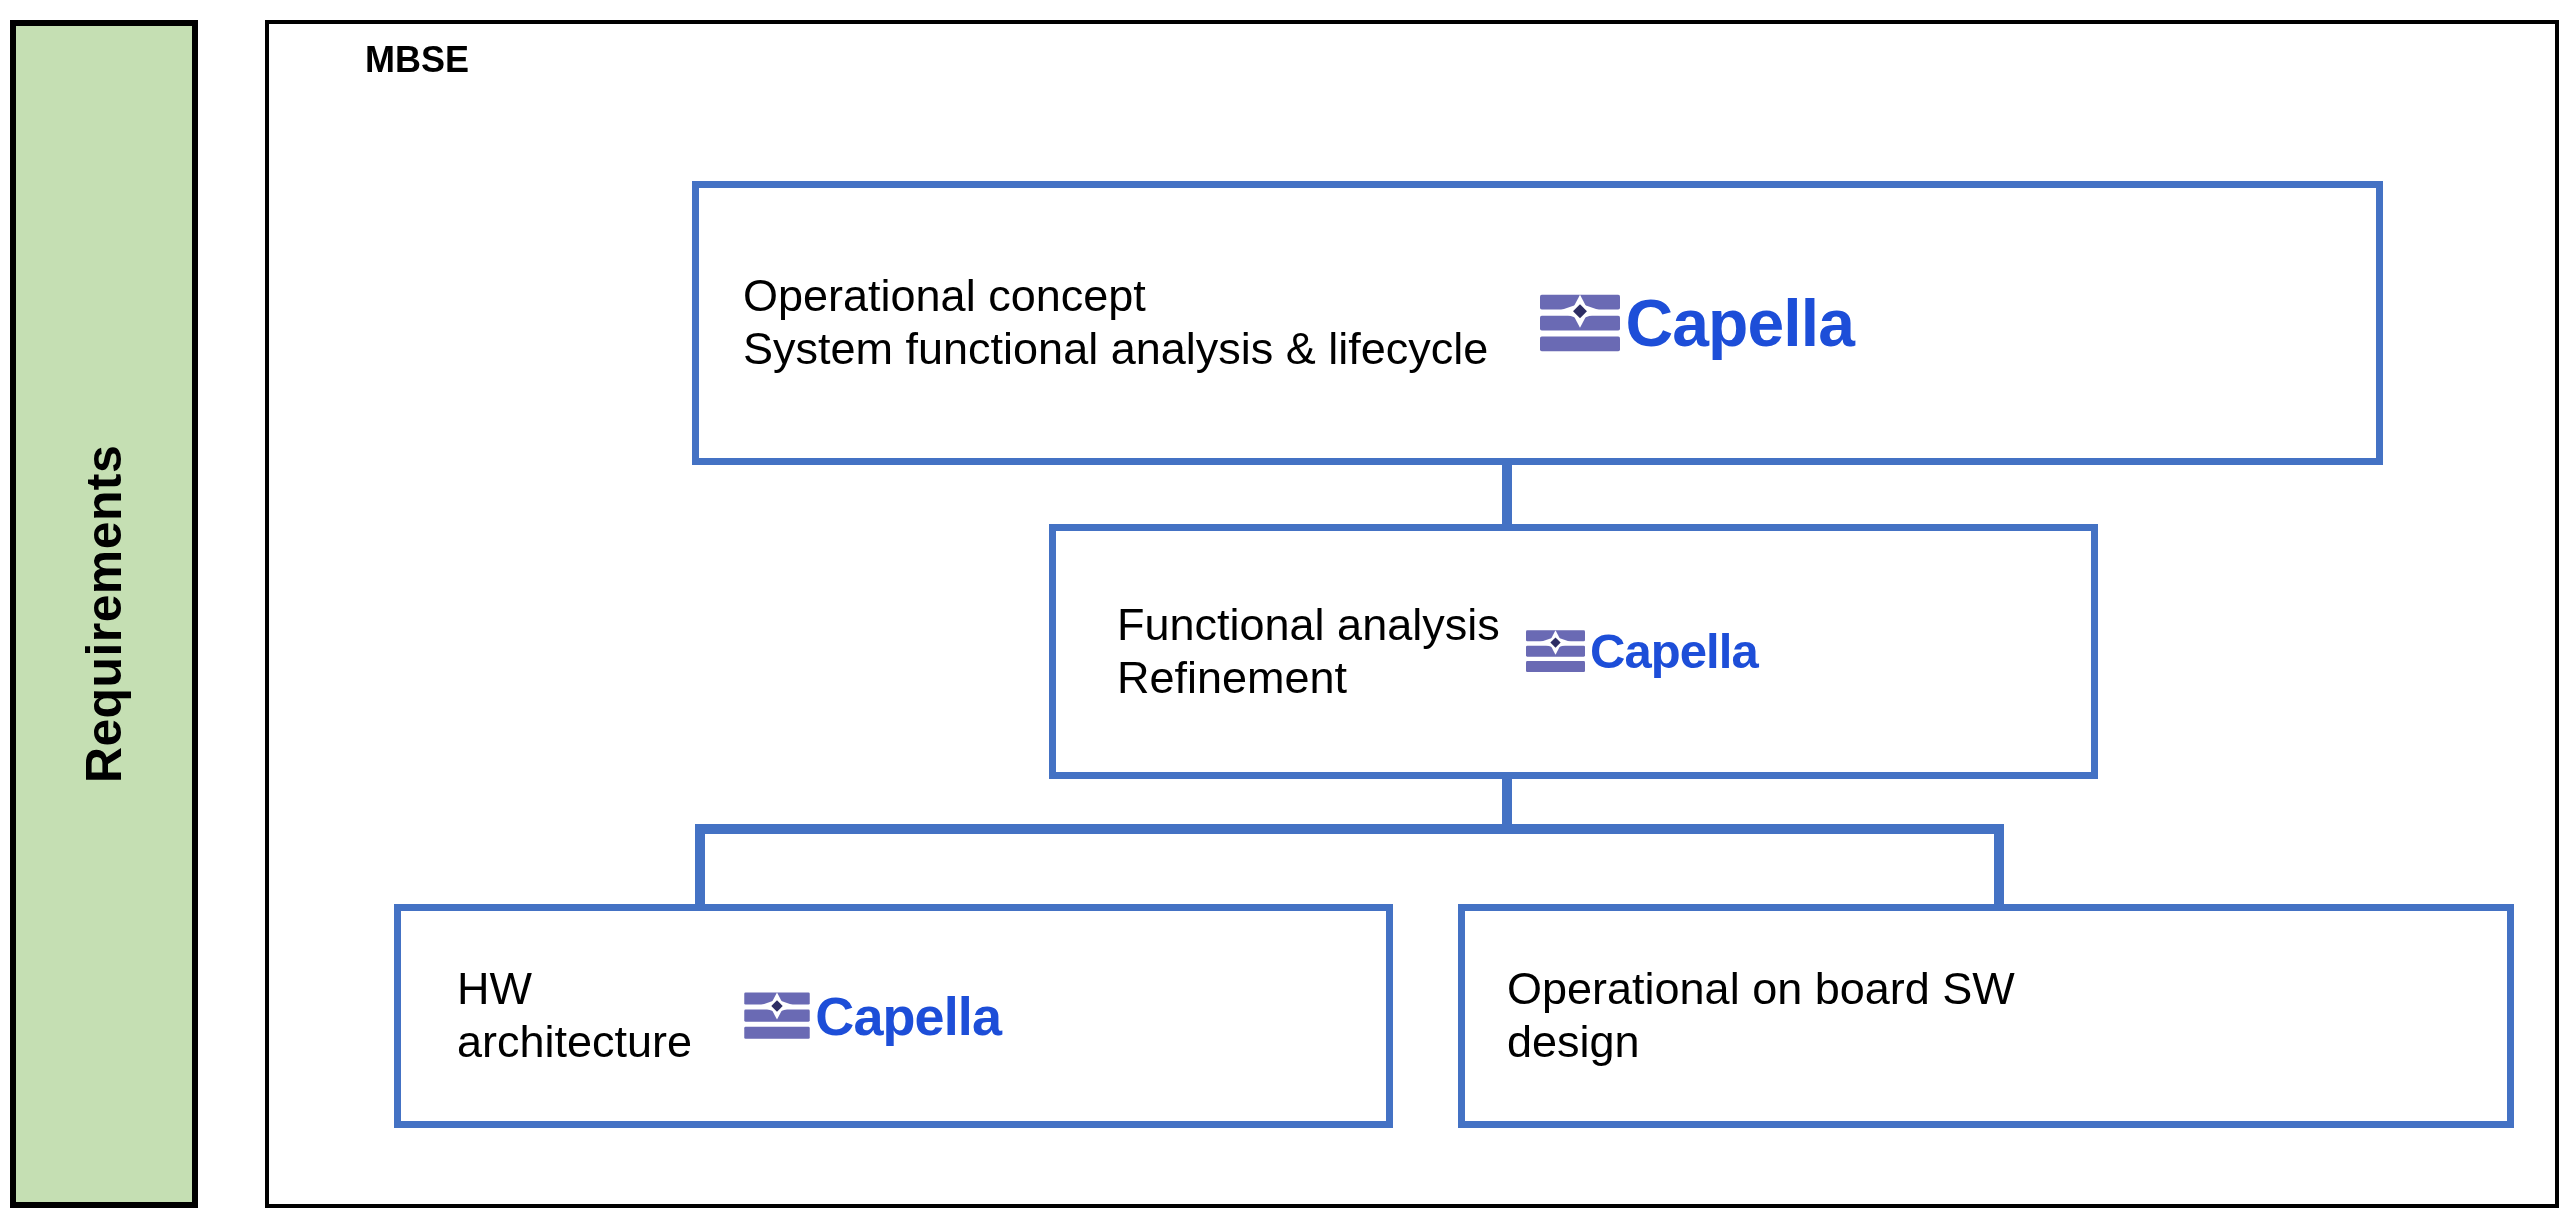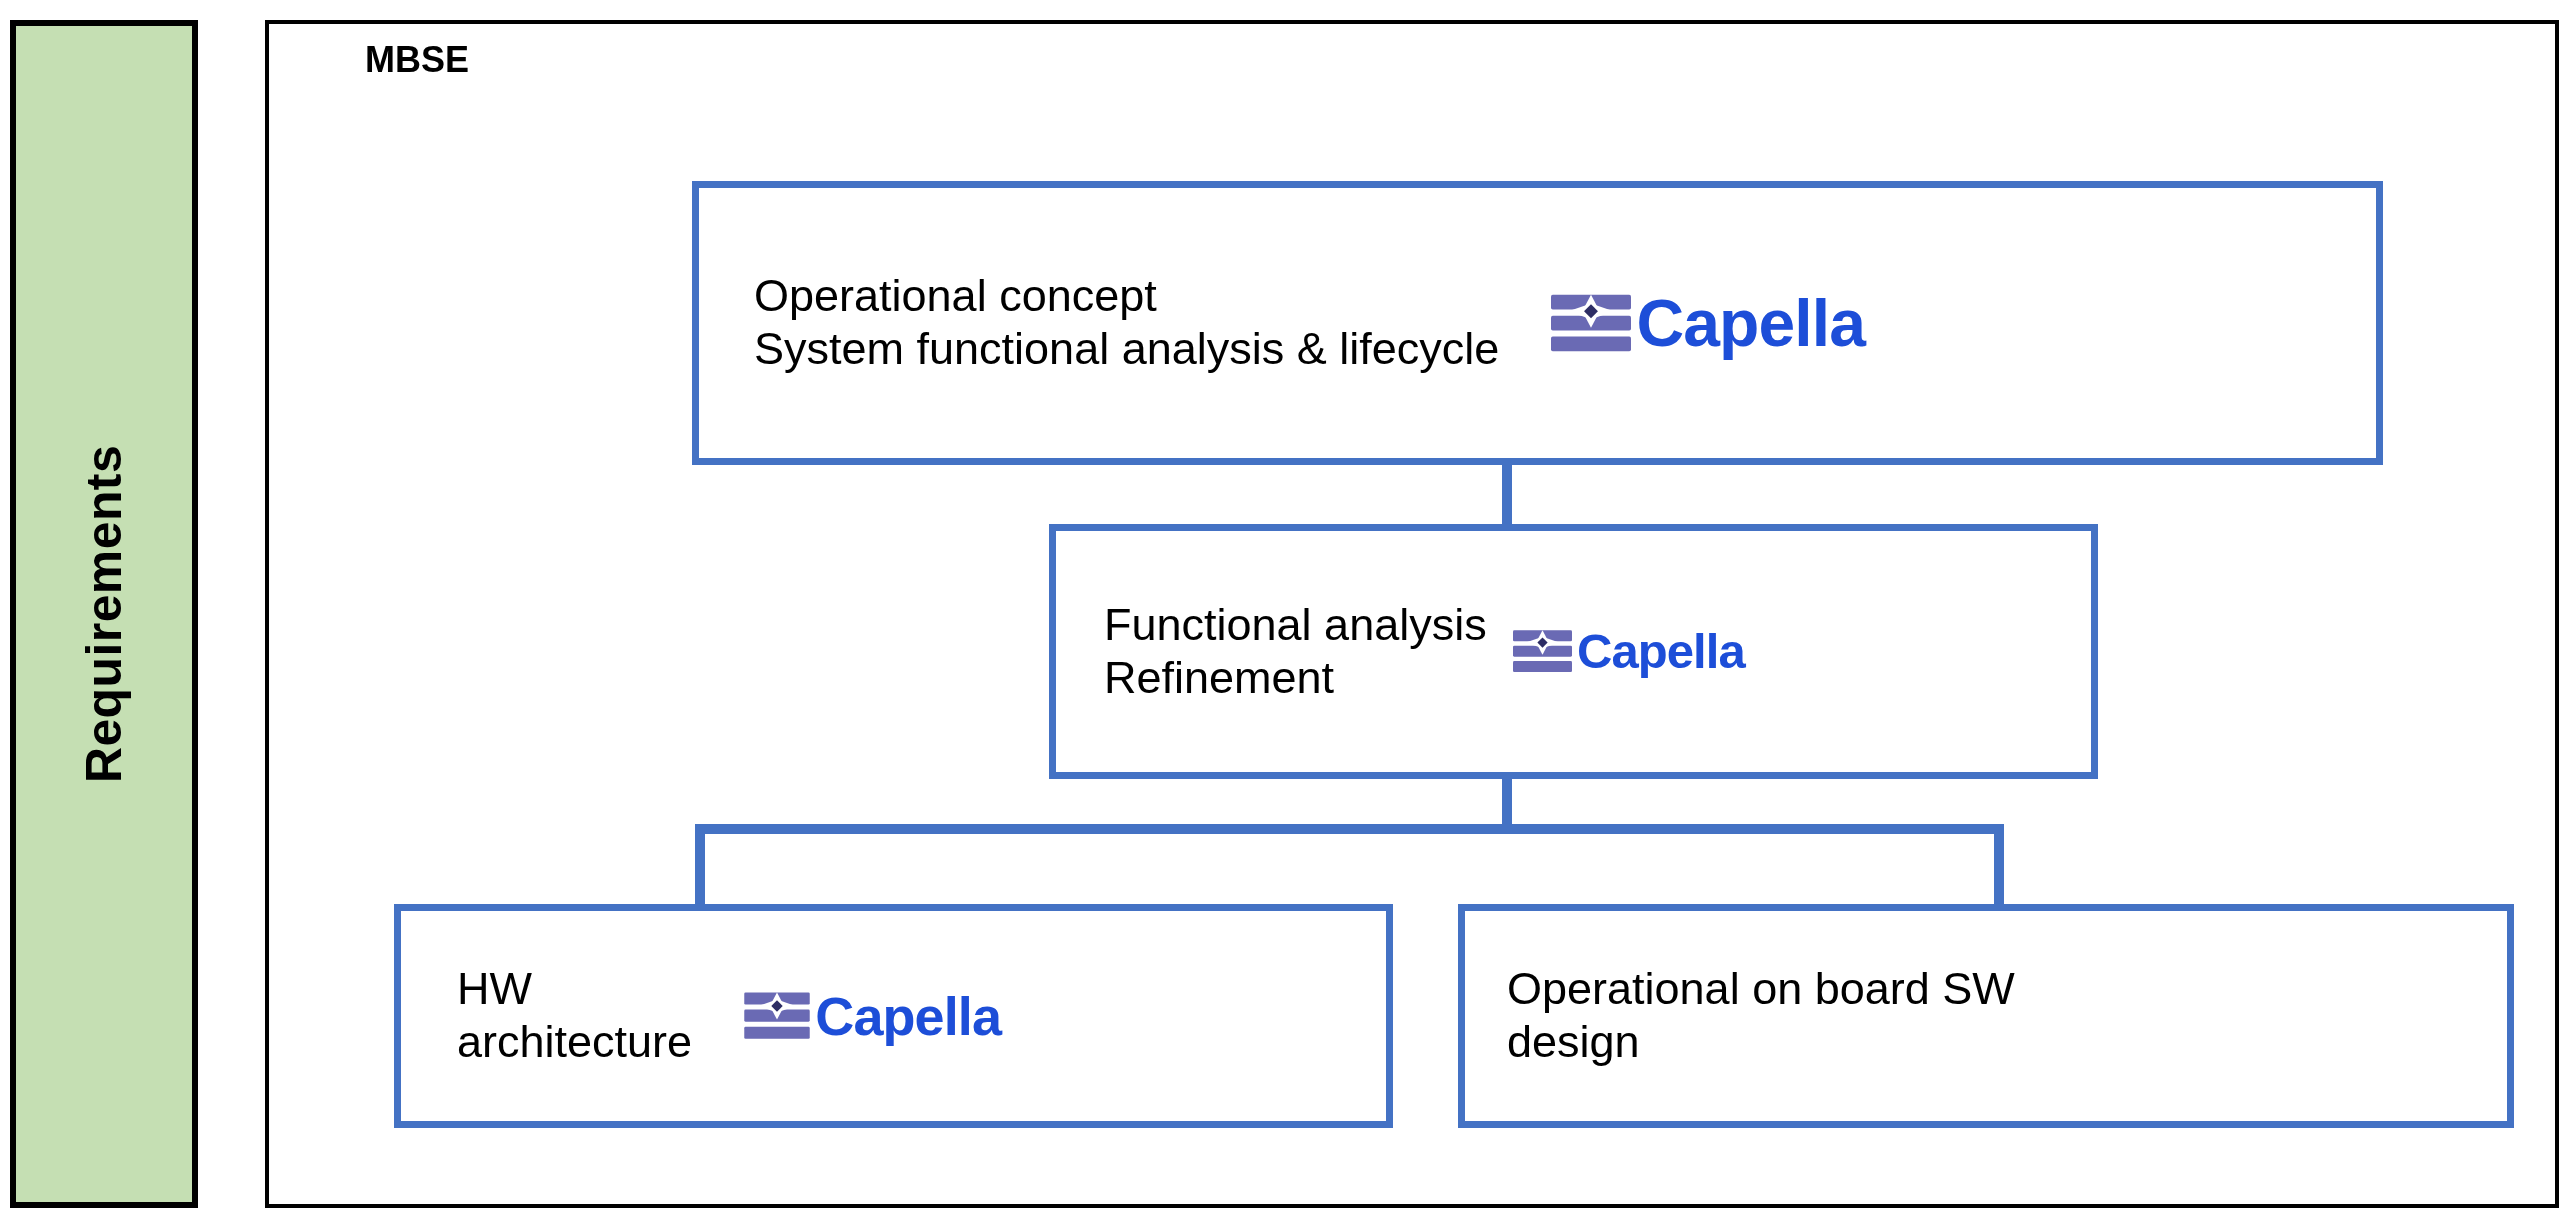--- a/index.html
+++ b/index.html
@@ -82,26 +82,26 @@
   .pbox-text {
     font-size: 45px;
     line-height: 1.17;
     color: #000000;
     white-space: pre-line;
   }
 
   #box-operational-concept {
     left: 692px;  top: 181px;  width: 1691px; height: 284px;
   }
-  #box-operational-concept .pbox-text { padding-left: 55px; }
+  #box-operational-concept .pbox-text { padding-left: 44px; }
 
   #box-functional-analysis {
     left: 1049px; top: 524px;  width: 1049px; height: 255px;
   }
-  #box-functional-analysis .pbox-text { padding-left: 48px; }
+  #box-functional-analysis .pbox-text { padding-left: 61px; }
 
   #box-hw-architecture {
     left: 394px;  top: 904px; width: 999px; height: 224px;
   }
   #box-hw-architecture .pbox-text { padding-left: 56px; }
 
   #box-onboard-sw {
     left: 1458px; top: 904px; width: 1056px; height: 224px;
   }
   #box-onboard-sw .pbox-text { padding-left: 42px; }

